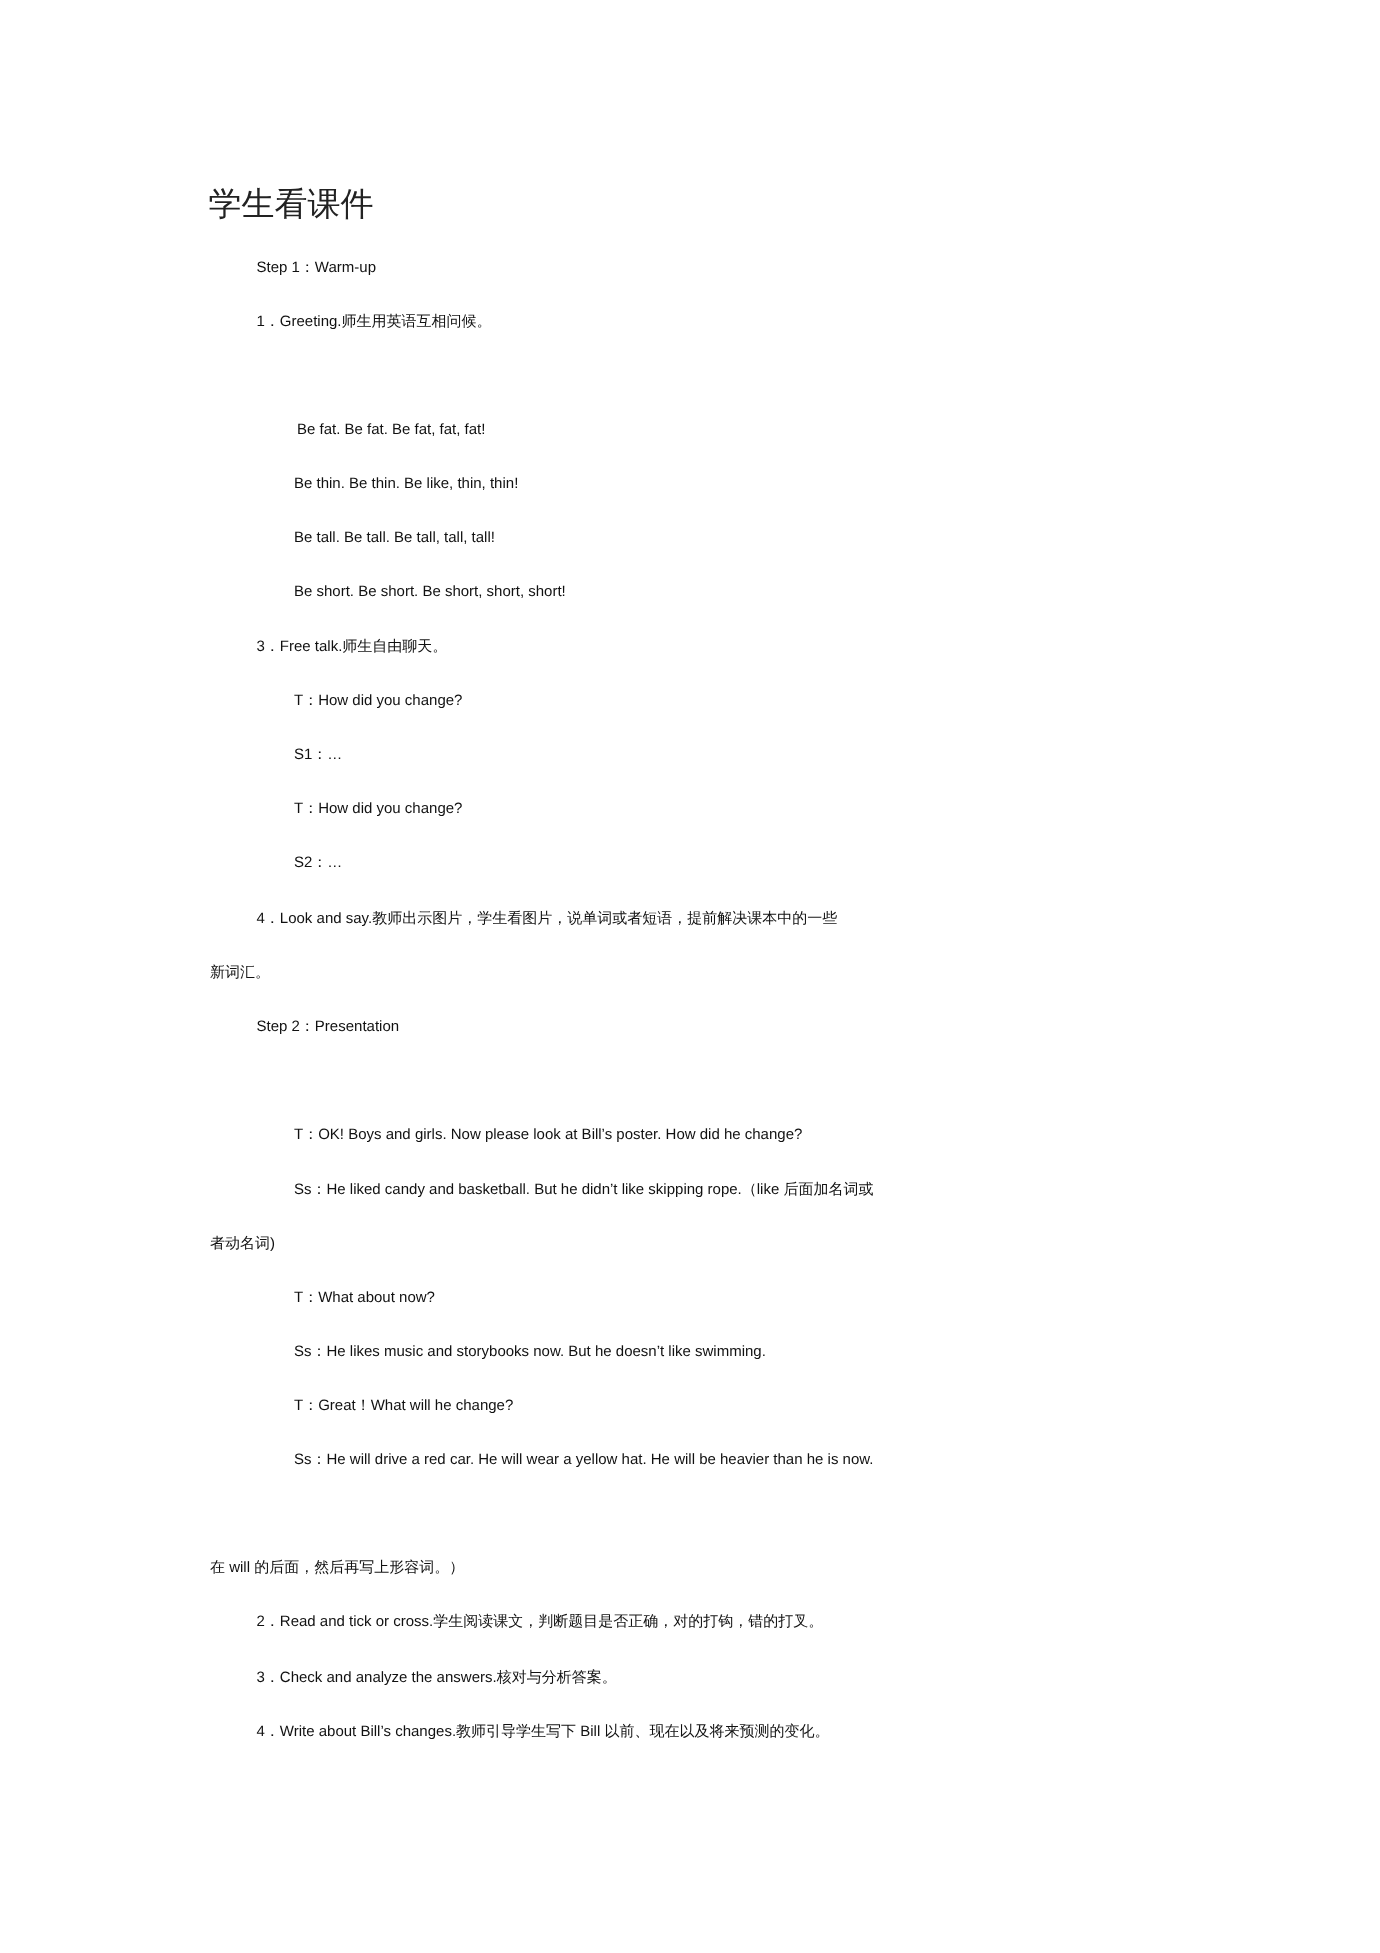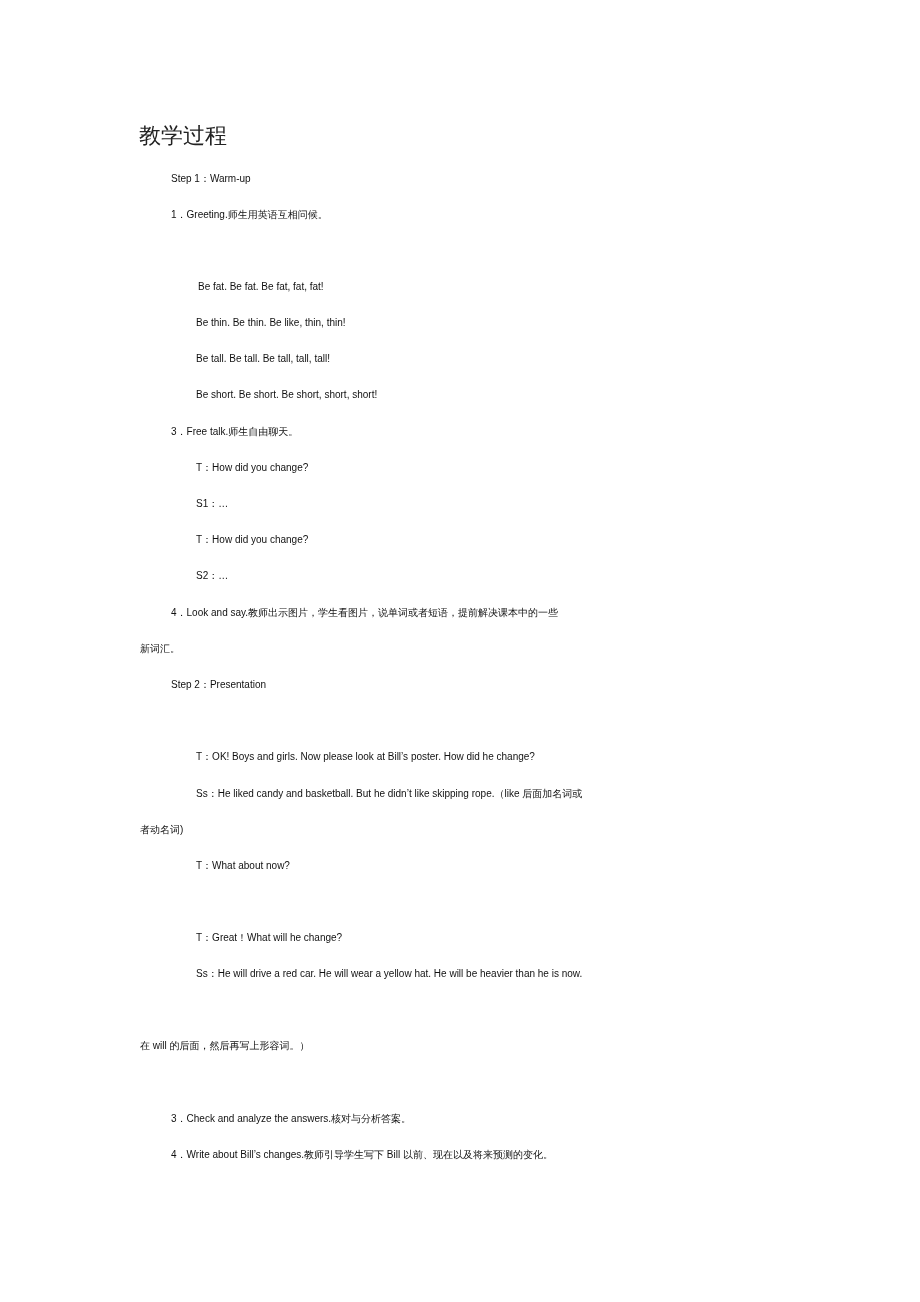--- a/index.html
+++ b/index.html
@@ -10,39 +10,41 @@
   .line { position: absolute; font-size: 10px; line-height: 20px; white-space: nowrap; color: #111; }
   .l0 { left: 140px; }
   .l1 { left: 171px; }
   .l2 { left: 196px; }
   .l2b { left: 198px; }
 </style>
 </head>
 <body>
 
 <div class="page">
-  <div class="title">教学过程</div>
+  <div class="title">学生看课件</div>
 
   <div class="line l1" style="top:169px">Step 1：Warm-up</div>
   <div class="line l1" style="top:205px">1．Greeting.师生用英语互相问候。</div>
   <div class="line l2b" style="top:277px">Be fat. Be fat. Be fat, fat, fat!</div>
   <div class="line l2" style="top:313px">Be thin. Be thin. Be like, thin, thin!</div>
   <div class="line l2" style="top:349px">Be tall. Be tall. Be tall, tall, tall!</div>
   <div class="line l2" style="top:385px">Be short. Be short. Be short, short, short!</div>
   <div class="line l1" style="top:422px">3．Free talk.师生自由聊天。</div>
   <div class="line l2" style="top:458px">T：How did you change?</div>
   <div class="line l2" style="top:494px">S1：…</div>
   <div class="line l2" style="top:530px">T：How did you change?</div>
   <div class="line l2" style="top:566px">S2：…</div>
   <div class="line l1" style="top:603px">4．Look and say.教师出示图片，学生看图片，说单词或者短语，提前解决课本中的一些</div>
   <div class="line l0" style="top:639px">新词汇。</div>
 
   <div class="line l1" style="top:675px">Step 2：Presentation</div>
   <div class="line l2" style="top:747px">T：OK! Boys and girls. Now please look at Bill’s poster. How did he change?</div>
   <div class="line l2" style="top:784px">Ss：He liked candy and basketball. But he didn’t like skipping rope.（like 后面加名词或</div>
   <div class="line l0" style="top:820px">者动名词)</div>
   <div class="line l2" style="top:856px">T：What about now?</div>
+  <div class="line l2" style="top:892px">Ss：He likes music and storybooks now. But he doesn’t like swimming.</div>
   <div class="line l2" style="top:928px">T：Great！What will he change?</div>
   <div class="line l2" style="top:964px">Ss：He will drive a red car. He will wear a yellow hat. He will be heavier than he is now.</div>
   <div class="line l0" style="top:1036px">在 will 的后面，然后再写上形容词。）</div>
+  <div class="line l1" style="top:1072px">2．Read and tick or cross.学生阅读课文，判断题目是否正确，对的打钩，错的打叉。</div>
   <div class="line l1" style="top:1109px">3．Check and analyze the answers.核对与分析答案。</div>
   <div class="line l1" style="top:1145px">4．Write about Bill’s changes.教师引导学生写下 Bill 以前、现在以及将来预测的变化。</div>
 </div>
 
 </body></html>

